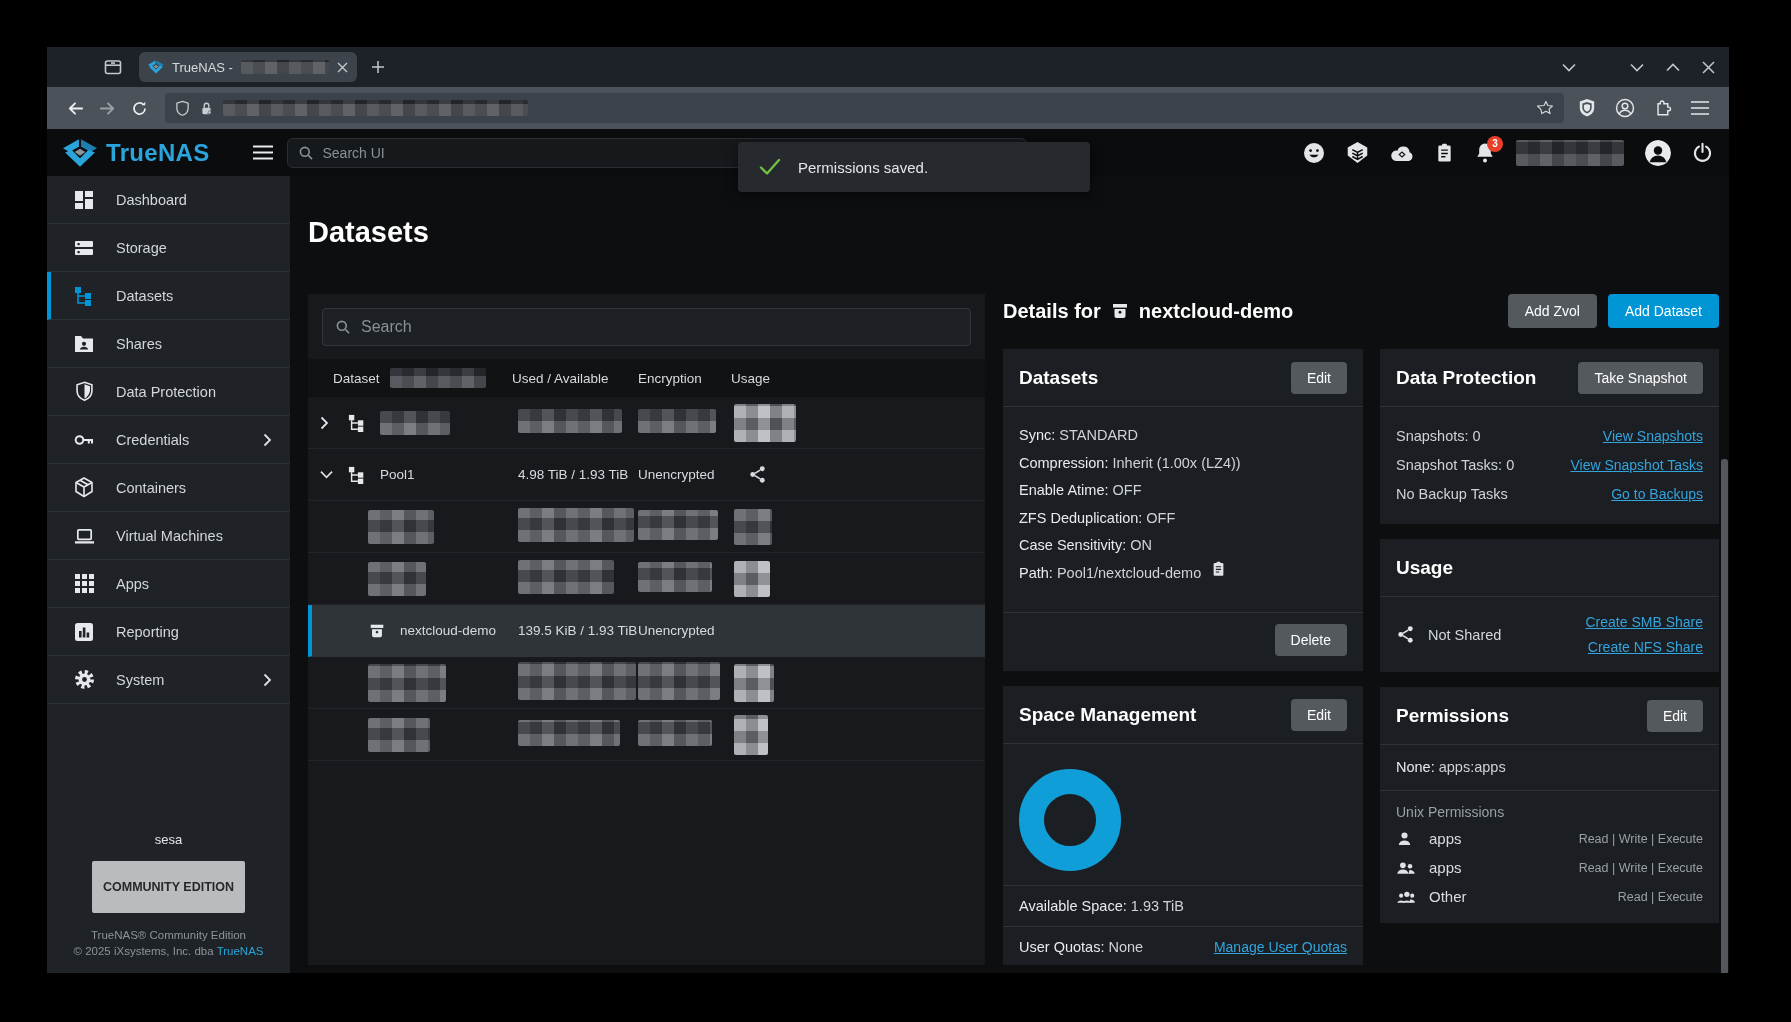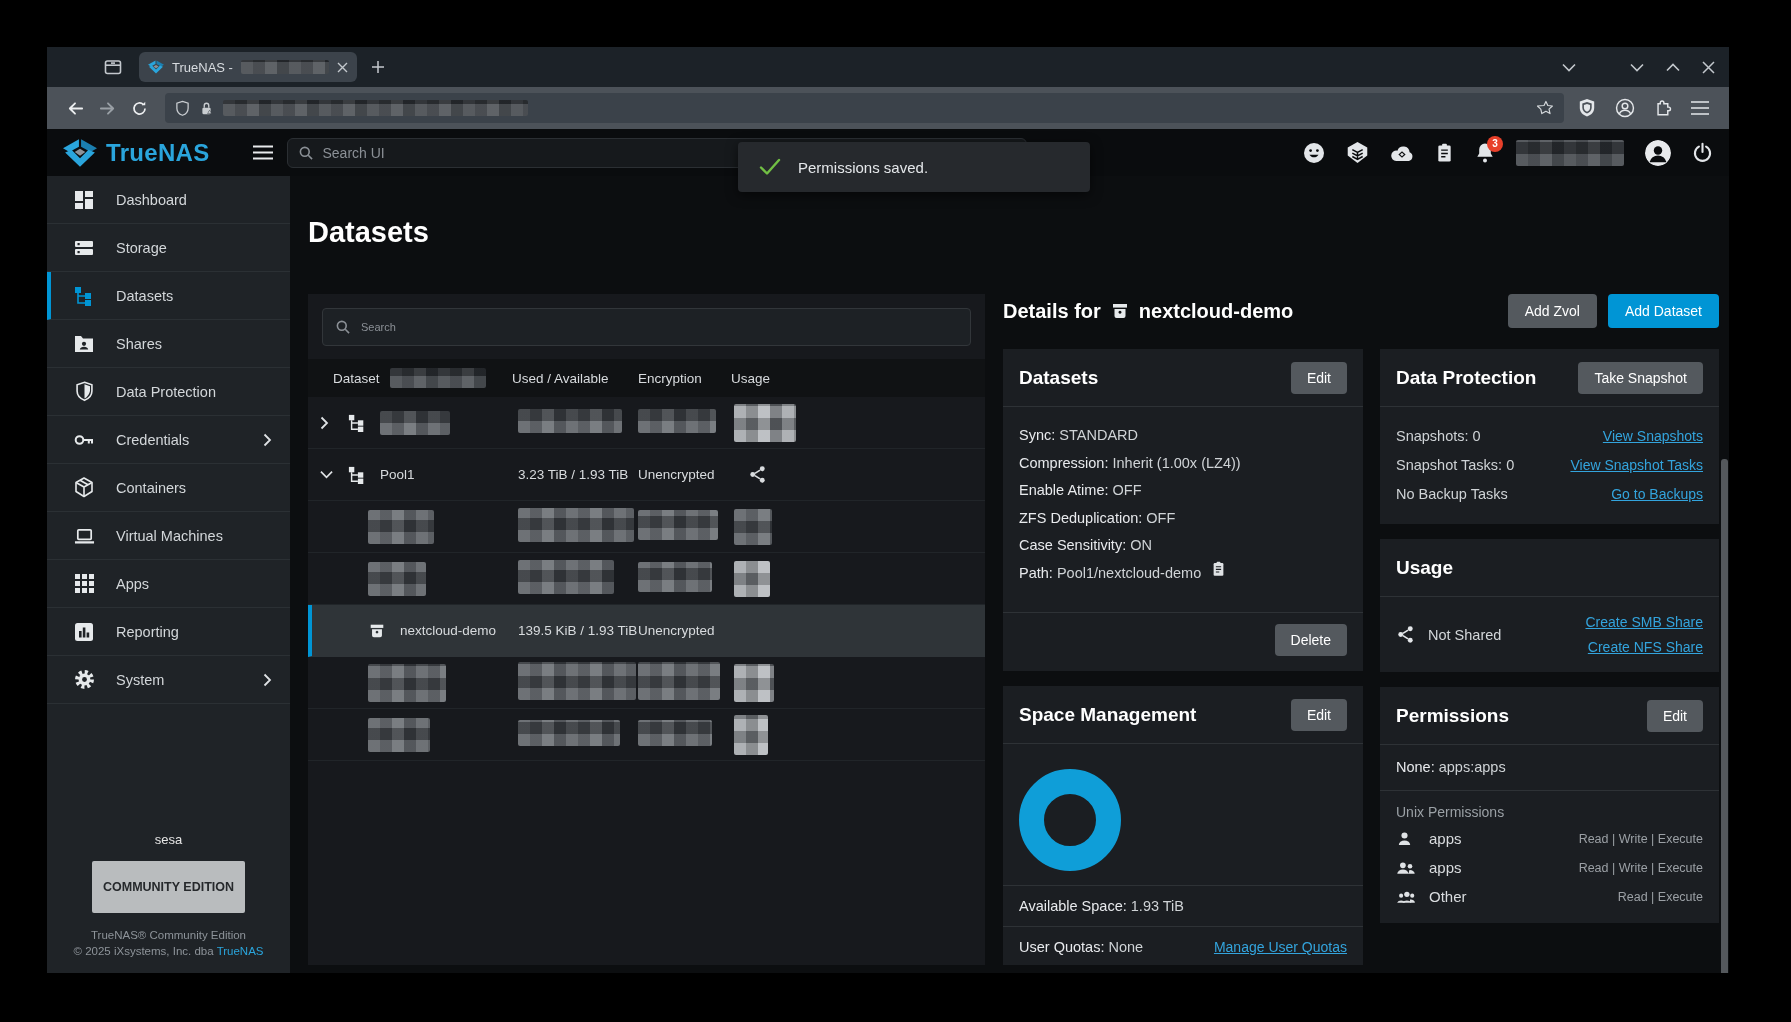--- a/index.html
+++ b/index.html
@@ -91,21 +91,21 @@
   
   .main { flex:1; position:relative; display:flex; flex-direction:column; min-width:0; padding-left:18px; background:#0c0e10; }
   .pagetitle { color:#fff; font-size:29px; font-weight:700; line-height:1; margin:42px 0 47px 0; }
   .content { flex:1; display:flex; gap:18px; min-height:0; padding-right:10px; margin-bottom:8px; overflow:hidden; }
 
   
   .tablepanel { flex:0 0 677px; background:#17191d; display:flex; flex-direction:column; }
   .tsearchwrap { padding:14px 14px 13px; }
   .tsearch { height:38px; background:#1d2125; border:1px solid #32363a; border-radius:4px;
              display:flex; align-items:center; gap:10px; padding:0 12px; color:#8b9096; }
-  .tsearch input { flex:1; background:transparent; border:0; outline:0; color:#aeb3b8; font-size:11px; font-family:inherit; }
+  .tsearch input { flex:1; background:transparent; border:0; outline:0; color:#aeb3b8; font-size:16px; font-family:inherit; }
   .tsearch input::placeholder { color:#8b9096; }
   .thead { height:38px; background:#101214; display:grid; grid-template-columns:179px 126px 93px 1fr;
            align-items:center; padding-left:25px; color:#d8dbde; font-size:13.5px; }
   .thead .hcell { display:flex; align-items:center; gap:10px; }
   .trow { height:52px; border-bottom:1px solid #212529; display:grid;
           grid-template-columns:28px 170px 120px 96px 1fr; align-items:center; padding-left:12px;
           color:#d8dbde; font-size:13.5px; }
   .trow .rchev { color:#dfe2e5; display:flex; }
   .trow .namecell { display:flex; align-items:center; gap:14px; }
   .namecell .ticon { color:#e6e9eb; display:flex; }
@@ -586,21 +586,21 @@
               <span class="ticon">
                 <svg width="18" height="18" viewBox="0 0 20 20">
                       <rect x="1" y="1" width="6" height="6" fill="currentColor"></rect>
                       <path d="M4 7v10h7M4 10h7" stroke="currentColor" stroke-width="1.6" fill="none"></path>
                       <rect x="11" y="7" width="6" height="6" fill="currentColor"></rect>
                       <rect x="11" y="14" width="6" height="6" fill="currentColor"></rect>
                     </svg>
               </span>
               <span>Pool1</span>
             </span>
-            <span>3.23 TiB / 1.93 TiB</span>
+            <span>4.98 TiB / 1.93 TiB</span>
             <span>Unencrypted</span>
             <span class="usagecell" style="padding-left:14px;">
               <span>
                 <svg width="19" height="19" viewBox="0 0 20 20" fill="currentColor">
                       <circle cx="15" cy="4" r="2.6"></circle>
                       <circle cx="5" cy="10" r="2.6"></circle>
                       <circle cx="15" cy="16" r="2.6"></circle>
                       <path d="M7.3 8.8l5.4-3.4M7.3 11.2l5.4 3.4" stroke="currentColor" stroke-width="1.8"></path>
                     </svg>
               </span>

